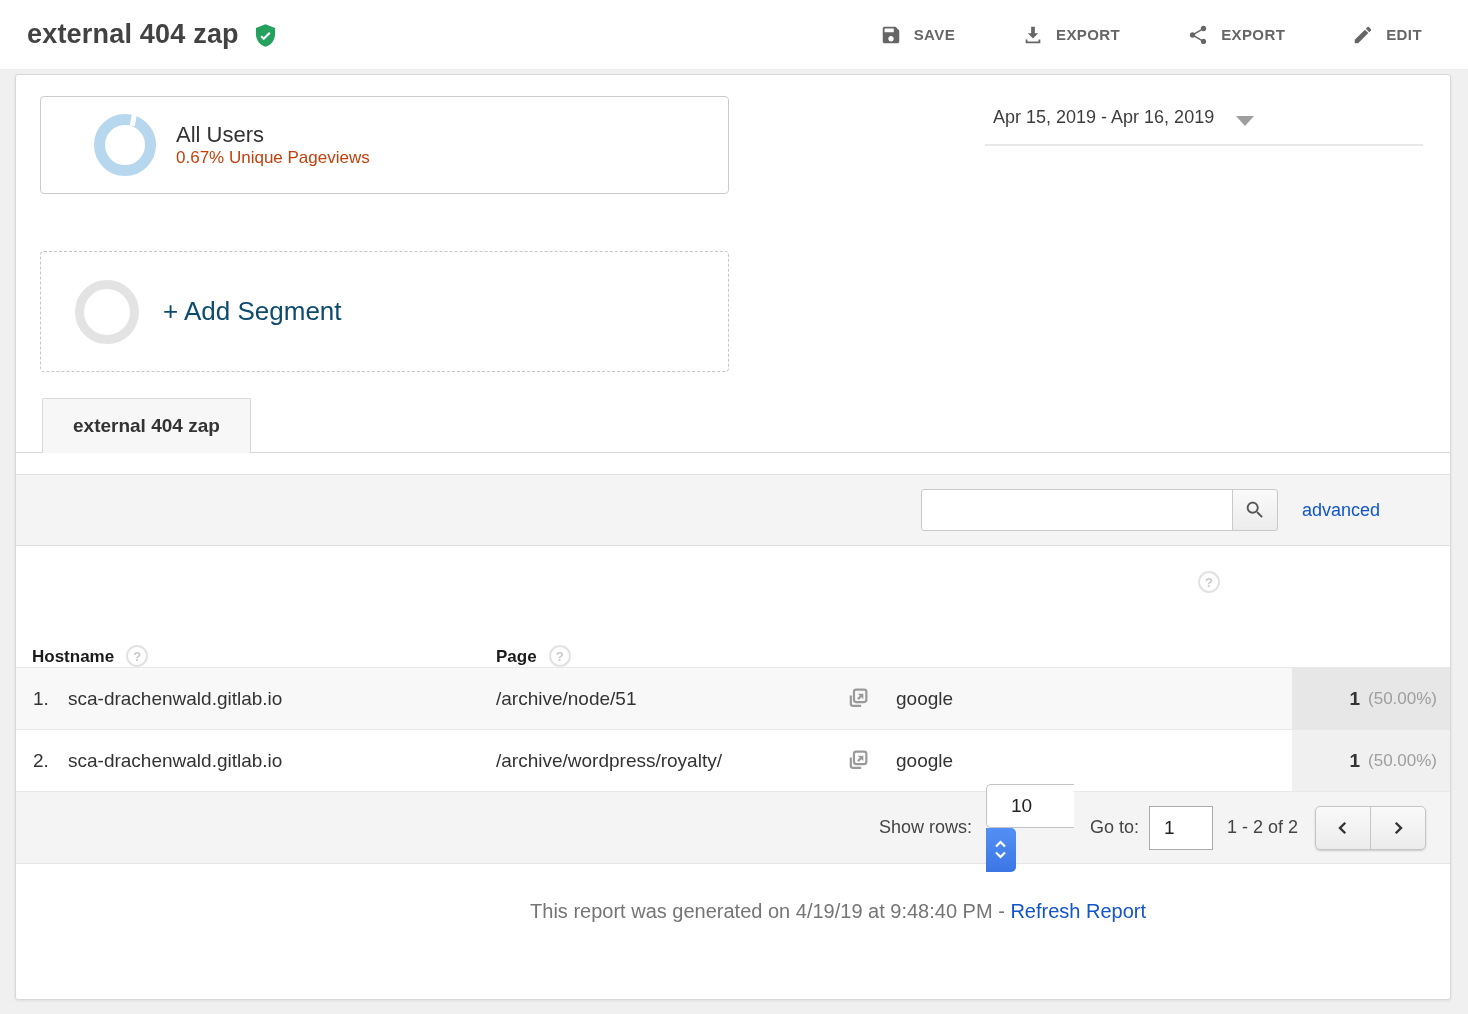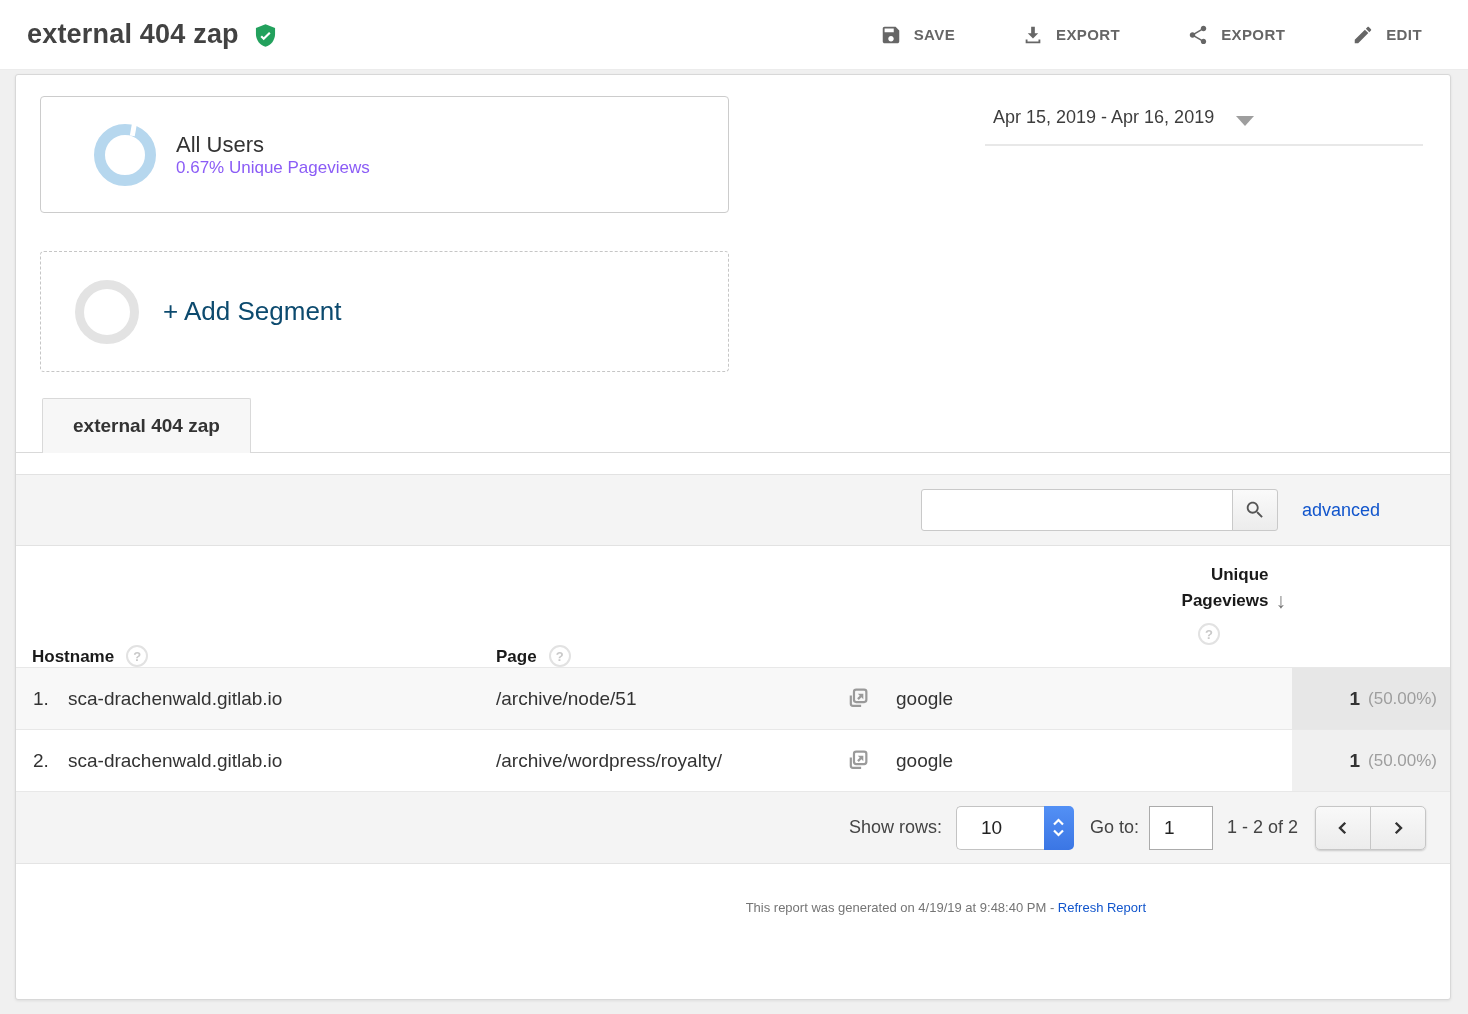--- a/index.html
+++ b/index.html
@@ -15,27 +15,27 @@
   .action-btn { display:flex; align-items:center; gap:12px; cursor:pointer; }
   .action-btn svg { width:22px; height:22px; fill:#666; }
   .action-label { font-size:15px; font-weight:bold; color:#666; letter-spacing:.4px; }
 
   
   .card { position:absolute; left:15px; top:74px; width:1436px; height:926px; background:#fff;
           border:1px solid #d8d8d8; border-radius:3px; box-shadow:0 1px 3px rgba(0,0,0,.08); }
 
   
   .seg-card { position:absolute; left:24px; width:689px; border-radius:4px; display:flex; align-items:center; }
-  .seg-users { top:21px; height:117px; border:1px solid #ccc; cursor:pointer; }
+  .seg-users { top:21px; height:98px; border:1px solid #ccc; cursor:pointer; }
   .seg-add   { top:176px; height:121px; border:1px dashed #c6c6c6; cursor:pointer; }
   .donut { position:relative; width:62px; height:62px; border:11px solid #b6d7ee; border-radius:50%; margin-left:53px; }
   .donut-notch { position:absolute; left:26px; top:-13px; width:5px; height:14px; background:#fff; transform:rotate(10deg); }
   .seg-users-text { margin-left:20px; }
   .seg-users-title { font-size:22px; color:#333; }
-  .seg-users-sub { font-size:17px; color:#8b5cf6; margin-top:0; }
+  .seg-users-sub { font-size:17px; color:#c2410c; margin-top:0; }
   .ring-empty { width:64px; height:64px; border:9px solid #e3e3e3; border-radius:50%; margin-left:34px; }
   .seg-add-label { font-size:26px; color:#0c4a6e; margin-left:24px; }
 
   
   .daterange { position:absolute; left:969px; top:26px; width:438px; padding:6px 0 16px 8px;
                border-bottom:2px solid #e8e8e8; display:flex; align-items:center; cursor:pointer; }
   .daterange-label { font-size:18px; color:#3d3d3d; }
   .caret-down { width:0; height:0; border-left:9px solid transparent; border-right:9px solid transparent;
                 border-top:10px solid #9e9e9e; margin-left:22px; margin-top:6px; }
 
@@ -84,37 +84,37 @@
   .td-up { justify-content:flex-end; padding-right:13px; }
   .row-1 .td-up { background:#e7e7e7; }
   .row-2 .td-up { background:#f0f0f0; }
   .up-val { font-weight:bold; }
   .up-pct { font-size:17px; color:#9e9e9e; margin-left:8px; }
 
   
   .pager-strip { position:absolute; left:0; top:717px; width:100%; height:72px; background:#f4f4f4;
                  border-bottom:1px solid #e4e4e4; display:flex; align-items:center;
                  justify-content:flex-end; padding-right:24px; font-size:18px; color:#444; }
-  .rows-select { display:flex; margin:0 16px 0 14px; cursor:pointer; }
+  .rows-select { display:flex; margin:0 16px 0 14px; cursor:pointer;flex-direction:column; }
   .rows-select-value { width:88px; height:44px; background:#fff; border:1px solid #c3c3c3; border-right:none;
                        border-radius:5px 0 0 5px; display:flex; align-items:center; padding-left:24px; font-size:19px; color:#222; }
   .rows-spinner { width:30px; height:44px; background:linear-gradient(#5390f5,#3b76e4); border-radius:0 5px 5px 0;
                   display:flex; flex-direction:column; align-items:center; justify-content:center; gap:3px; }
   .goto-input { width:64px; height:44px; border:1px solid #ababab; font-size:19px; padding-left:14px;
                 margin:0 14px 0 10px; outline:none; font-family:inherit; color:#222; background:#fff; }
   .range-label { margin-right:17px; }
   .nav-btns { display:flex; box-shadow:0 1px 2px rgba(0,0,0,.18); border-radius:5px; }
   .nav-btn { width:56px; height:44px; background:linear-gradient(#f9f9f9,#ececec); border:1px solid #c6c6c6;
              display:flex; align-items:center; justify-content:center; cursor:pointer; }
   .nav-prev { border-radius:5px 0 0 5px; }
   .nav-next { border-radius:0 5px 5px 0; margin-left:-1px; }
 
   
   .report-footer { position:absolute; left:0; top:789px; width:1152px; text-align:right;
-                   padding:36px 22px 0 0; font-size:13px; color:#757575; }
+                   padding:36px 22px 0 0; font-size:20px; color:#757575; }
   .refresh-link { color:#1155cc; cursor:pointer; }
 </style>
 </head>
 <body>
 
 <div class="topbar">
   <span class="report-title">external 404 zap</span>
   <svg class="shield" viewBox="0 0 24 24">
     <path fill="#23a15d" d="M12 1L3.5 4.5v5.2c0 5.3 3.6 10.2 8.5 11.3 4.9-1.1 8.5-6 8.5-11.3V4.5L12 1z"></path>
     <path fill="#fff" d="M10.4 15.4l-2.9-2.9 1.35-1.35 1.55 1.55 4.75-4.75 1.35 1.35-6.1 6.1z"></path>
@@ -187,24 +187,20 @@
   <div class="thead">
     <div class="th th-pad">
       <span>Hostname</span>
       <span class="help-icon"></span>
     </div>
     <div class="th th-pad">
       <span>Page</span>
       <span class="help-icon"></span>
     </div>
     <div class="th th-up">
-      <div class="up-wrap">
-        <span class="up-text">Unique Pageviews</span>
-        <span class="sort-arrow"></span>
-      </div>
       <span class="help-icon"></span>
     </div>
   </div>
 
   <div class="trow row-1">
     <div class="td td-host">
       <span class="row-num">1.</span>
       <span>sca-drachenwald.gitlab.io</span>
     </div>
     <div class="td td-page">

